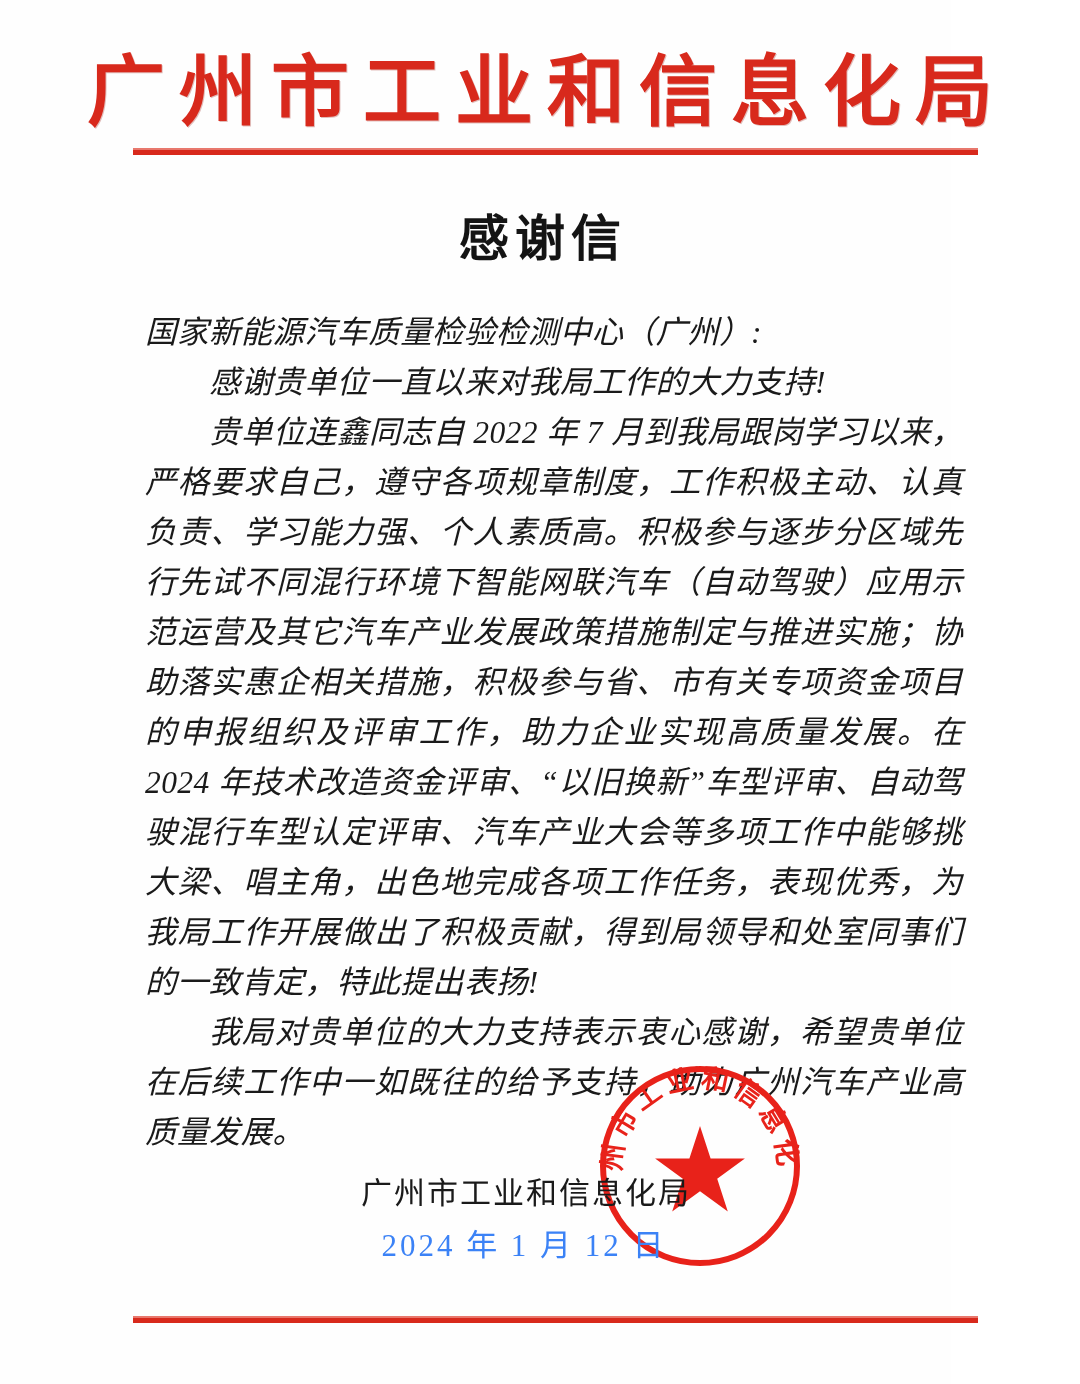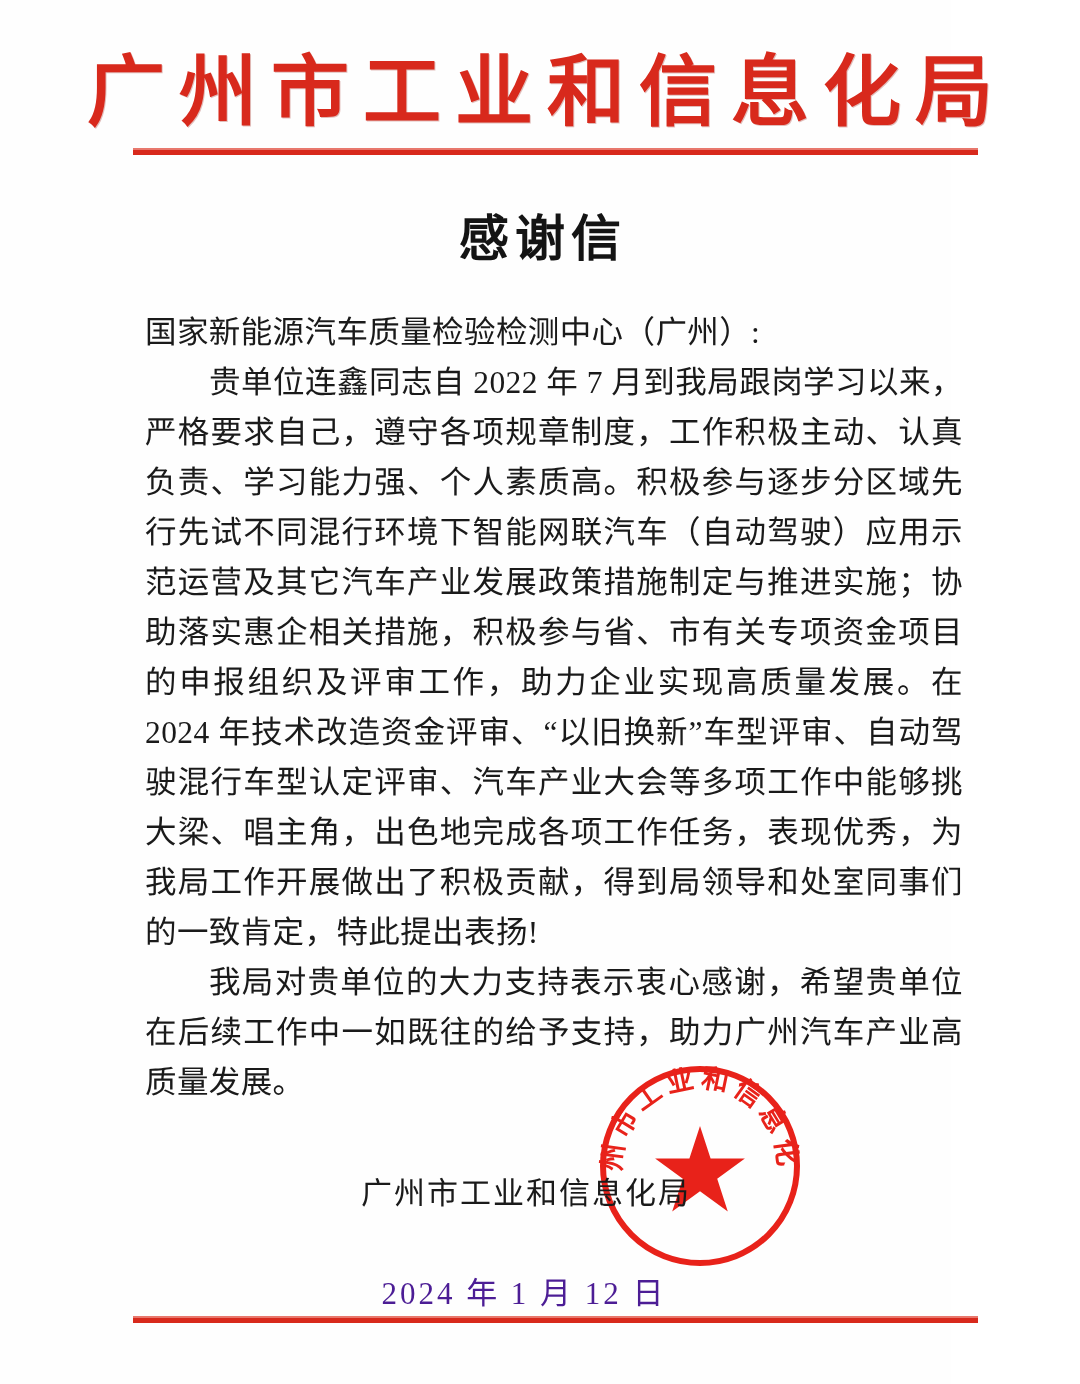--- a/index.html
+++ b/index.html
@@ -81,20 +81,21 @@
     text-indent: 6px;
     color: #141414;
   }
 
   
   .body-block {
     position: absolute;
     top: 308px;
     left: 145px;
     width: 818px;
+    font-style: italic;
   }
   .para {
     font-size: 31.5px;
     line-height: 50px;
     color: #1a1a1a;
     text-align: justify;
     text-justify: inter-ideograph;
     margin: 0;
     letter-spacing: 0.4px;
   }
@@ -125,24 +126,23 @@
   .sign-org {
     font-size: 31px;
     letter-spacing: 2px;
     color: #1a1a1a;
     line-height: 52px;
     padding-right: 28px;
   }
   .sign-date {
     font-size: 31px;
     letter-spacing: 3px;
-    color: #4c1d95;
+    color: #3b82f6;
     line-height: 52px;
     padding-right: 32px;
-    margin-top: 48px;
   }
 
   
   .footer-rule {
     position: absolute;
     top: 1316px;
     left: 133px;
     width: 845px;
     height: 8px;
   }
@@ -174,20 +174,21 @@
 
   <div class="header-rule">
     <div class="bar-thin"></div>
     <div class="bar-thick"></div>
   </div>
 
   <div class="doc-title">感谢信</div>
 
   <div class="body-block">
     <p class="para addressee">国家新能源汽车质量检验检测中心（广州）:</p>
+    <p class="para indent">感谢贵单位一直以来对我局工作的大力支持!</p>
     <p class="para indent">贵单位连鑫同志自 2022 年 7 月到我局跟岗学习以来，严格要求自己，遵守各项规章制度，工作积极主动、认真负责、学习能力强、个人素质高。积极参与逐步分区域先行先试不同混行环境下智能网联汽车（自动驾驶）应用示范运营及其它汽车产业发展政策措施制定与推进实施；协助落实惠企相关措施，积极参与省、市有关专项资金项目的申报组织及评审工作，助力企业实现高质量发展。在 2024 年技术改造资金评审、“以旧换新”车型评审、自动驾驶混行车型认定评审、汽车产业大会等多项工作中能够挑大梁、唱主角，出色地完成各项工作任务，表现优秀，为我局工作开展做出了积极贡献，得到局领导和处室同事们的一致肯定，特此提出表扬!</p>
     <p class="para indent">我局对贵单位的大力支持表示衷心感谢，希望贵单位在后续工作中一如既往的给予支持，助力广州汽车产业高质量发展。</p>
   </div>
 
   <div class="seal">
     <svg width="204" height="204" viewBox="0 0 204 204" xmlns="http://www.w3.org/2000/svg">
       <defs>
         <path id="sealArc" d="M 24,102 A 78,78 0 0 1 180,102" fill="none"></path>
       </defs>
       <circle cx="102" cy="102" r="97" fill="none" stroke="#e8221a" stroke-width="6"></circle>

